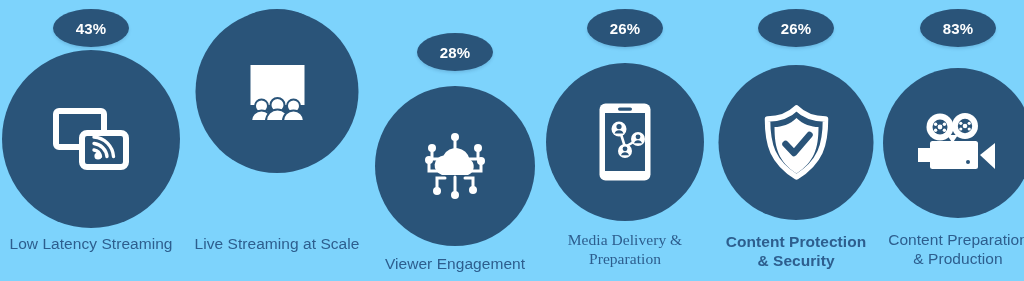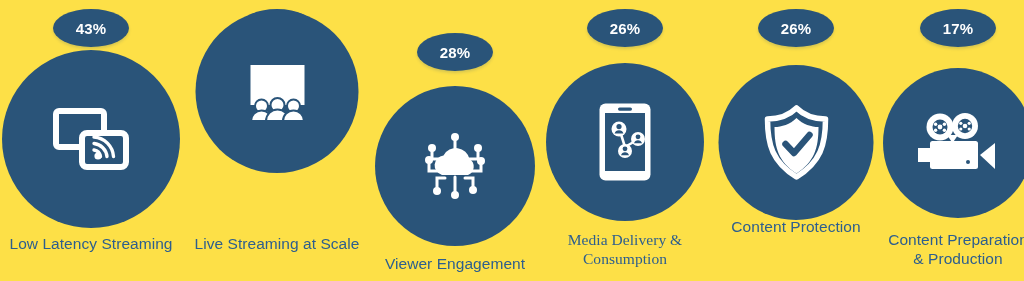--- a/index.html
+++ b/index.html
@@ -10,21 +10,21 @@
     width: 1024px;
     height: 281px;
     overflow: hidden;
     font-family: "Liberation Sans", sans-serif;
     background: #eaf2fb;
   }
   #infographic {
     position: relative;
     width: 1024px;
     height: 281px;
-    background: #fde047;
+    background: #7dd3fc;
   }
   .item {
     position: absolute;
     top: 0;
     height: 281px;
   }
   
   .pill {
     position: absolute;
     top: 9px;
@@ -183,45 +183,46 @@
             <circle cx="41" cy="35.8" r="2.4"></circle>
             <path d="M37 42.2 a4.2 4.2 0 018 0 z"></path>
             <circle cx="28" cy="47.8" r="2.4"></circle>
             <path d="M24 54.2 a4.2 4.2 0 018 0 z"></path>
           </g>
         </svg>
       </span>
     </div>
     <div class="label" style="top:230px;font-family:Liberation Serif, serif;">
       <span class="ln">Media Delivery &amp;</span>
-      <span class="ln">Consumption</span>
+      <span class="ln">Preparation</span>
     </div>
   </div>
 
   <div class="item" style="left:706px;width:180px;">
     <div class="pill">
       <span class="pill-text">26%</span>
     </div>
     <div class="circle" style="width:155px;height:155px;top:65px;">
       <span>
         <svg width="70" height="76" viewBox="0 0 70 76" fill="none">
           <path d="M35 3 C27 11 16 14 6 14 c0 26 5 43 29 58 24-15 29-32 29-58 -10 0-21-3-29-11z" stroke="#fff" stroke-width="5.5" fill="none" stroke-linejoin="round"></path>
           <path d="M35 13 C28.5 19.5 20 22 13 22 c0 21 4 34.5 22 46.5 18-12 22-25.5 22-46.5 -7 0-15.5-2.5-22-9z" fill="#fff"></path>
           <path d="M24 39 L32.5 48 L48 30" stroke="#2a5479" stroke-width="6.5" fill="none" stroke-linecap="round" stroke-linejoin="round"></path>
         </svg>
       </span>
     </div>
-    <div class="label" style="top:217px;">
+    <div class="label" style="top:232px;font-weight:bold;">
       <span class="ln">Content Protection</span>
+      <span class="ln">&amp; Security</span>
     </div>
   </div>
 
   <div class="item" style="left:868px;width:180px;">
     <div class="pill">
-      <span class="pill-text">17%</span>
+      <span class="pill-text">83%</span>
     </div>
     <div class="circle" style="width:150px;height:150px;top:68px;">
       <span>
         <svg width="84" height="62" viewBox="0 0 84 62" fill="none">
           <circle cx="24" cy="15" r="13.5" fill="#fff"></circle>
           <circle cx="24" cy="15" r="7.5" fill="#2a5479"></circle>
           <circle cx="24" cy="15" r="2.4" fill="#fff"></circle>
           <circle cx="19.6" cy="12.2" r="1.7" fill="#fff"></circle>
           <circle cx="28.4" cy="12.2" r="1.7" fill="#fff"></circle>
           <circle cx="19.6" cy="18.2" r="1.7" fill="#fff"></circle>

